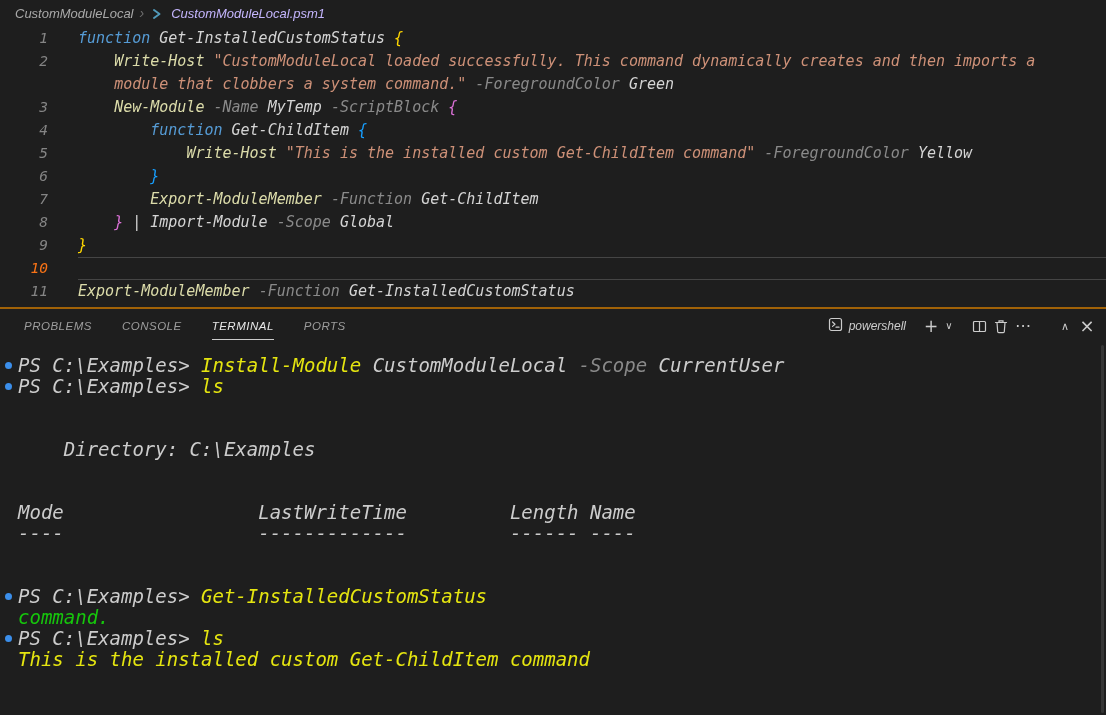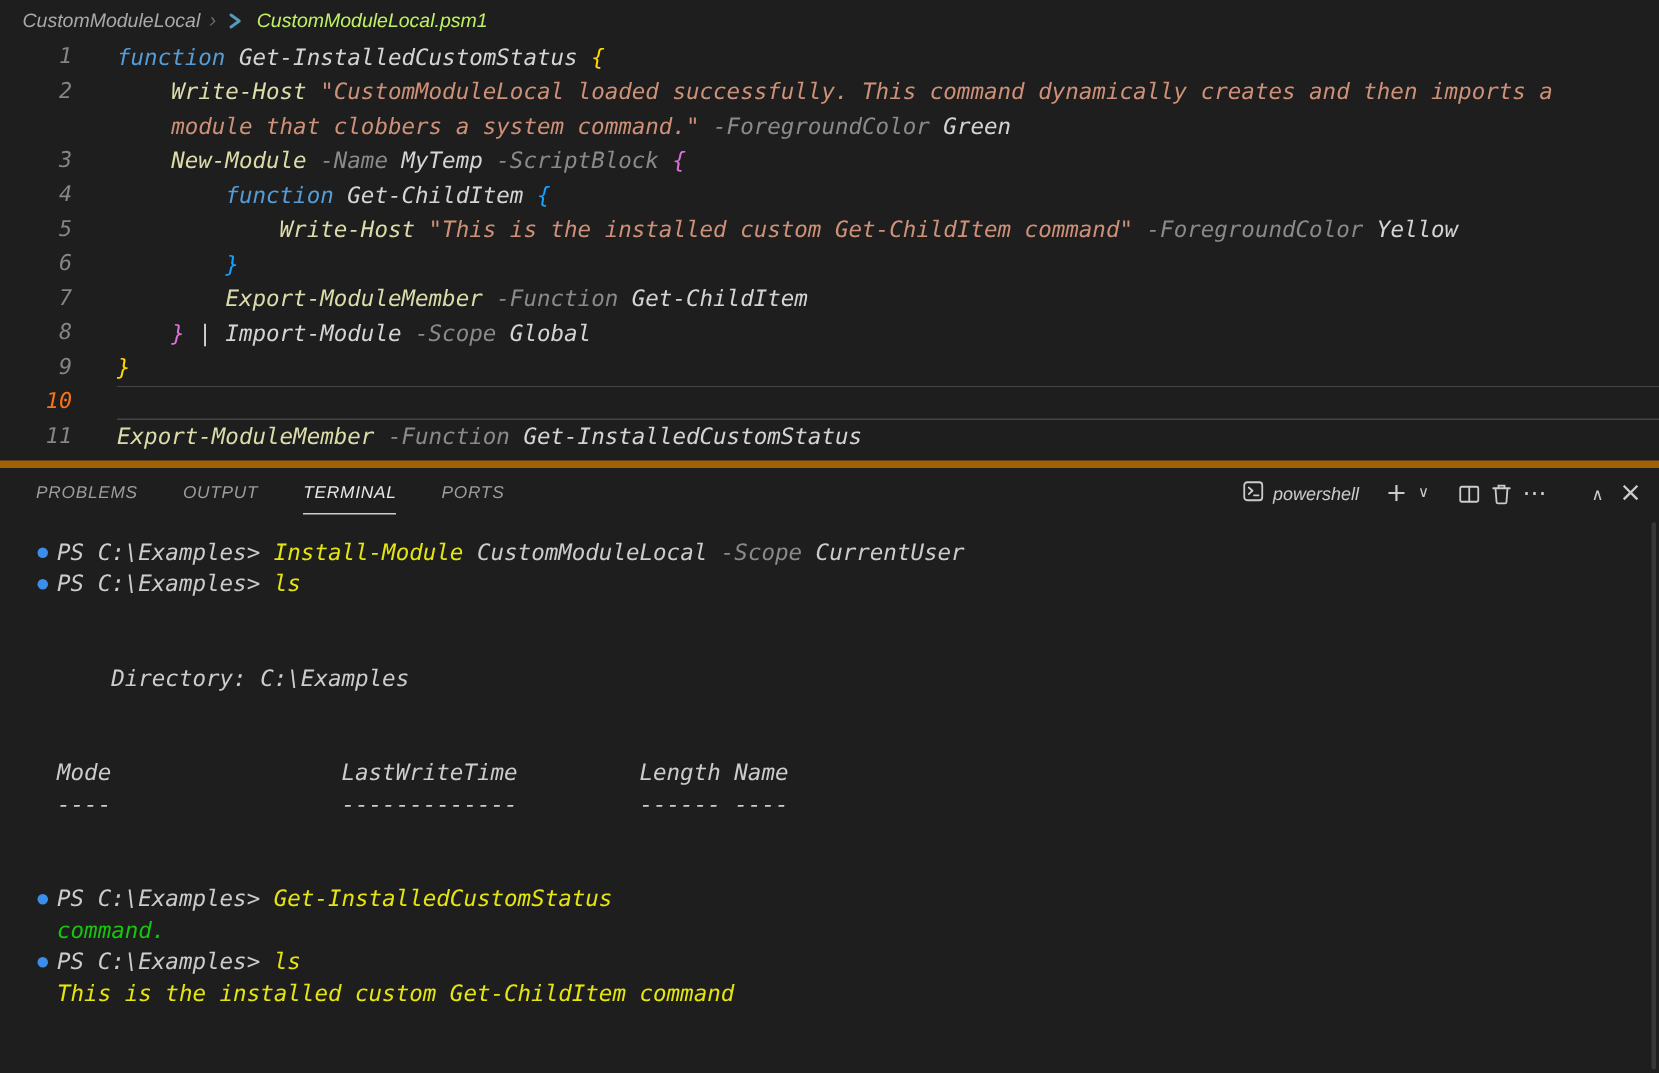--- a/index.html
+++ b/index.html
@@ -3,56 +3,56 @@
 <meta charset="utf-8">
 <style>
   html,body{margin:0;padding:0;background:#1e1e1e;}
   .window{width:1106px;height:715px;background:#1e1e1e;position:relative;overflow:hidden;
           display:flex;flex-direction:column;font-family:"DejaVu Sans Mono",monospace;color:#d4d4d4;font-style:italic;}
 
   
   .breadcrumb{height:26px;flex:none;display:flex;align-items:center;padding-left:15px;
               font-family:"Liberation Sans",sans-serif;font-size:13px;color:#a9a9a9;gap:5px;}
   .breadcrumb .sep{color:#6e6e6e;font-size:14px;margin:0 1px;}
-  .breadcrumb .file{color:#bef264;text-align:center;}
+  .breadcrumb .file{color:#c4b5fd;text-align:center;}
   .ps-file-icon{display:inline-flex;margin-right:2px;position:relative;top:1px;}
 
   
   .editor{height:280px;flex:none;overflow:hidden;font-size:15px;padding-top:1px;}
   .ed-line{display:flex;}
   .gutter{width:48px;flex:none;text-align:right;color:#858585;line-height:23px;font-size:14.5px;}
   .code{flex:1;margin-left:30px;white-space:pre;}
   .vrow{min-height:23px;line-height:23px;}
   .ed-line.active .gutter{color:#f97316;}
   .ed-line.active .code{box-shadow:inset 0 1px 0 #454545, inset 0 -1px 0 #454545;}
   .c-kw{color:#569cd6;} .c-fn{color:#dcdcaa;} .c-str{color:#ce9178;}
   .c-par{color:#8a8a8a;} .c-def{color:#d4d4d4;}
   .c-b1{color:#ffd700;} .c-b2{color:#da70d6;} .c-b3{color:#179fff;}
 
   
-  .panel{flex:1;border-top:5px solid #a16207;display:flex;flex-direction:column;position:relative;}
+  .panel{flex:1;border-top:2px solid #a16207;display:flex;flex-direction:column;position:relative;}
   .panel-header{height:34px;flex:none;display:flex;align-items:center;justify-content:space-between;
                 padding:0 8px 0 24px;}
   .tabs{display:flex;gap:30px;font-family:"Liberation Sans",sans-serif;font-size:11.5px;
         letter-spacing:.5px;color:#9d9d9d;height:34px;}
   .tab{display:flex;align-items:center;position:relative;cursor:pointer;height:34px;}
   .tab.active{color:#e7e7e7;}
   .tab.active::after{content:"";position:absolute;left:0;right:0;bottom:3px;height:1px;background:#cccccc;}
 
   .actions{display:flex;align-items:center;color:#cccccc;}
   .shell-group{display:flex;align-items:center;gap:6px;font-family:"Liberation Sans",sans-serif;
                font-size:12px;margin-right:14px;}
   .abtn{width:22px;height:22px;display:flex;align-items:center;justify-content:center;
         border-radius:4px;cursor:pointer;font-size:14px;line-height:1;}
   .abtn.small{width:14px;font-size:10px;}
   .gap-l{margin-left:12px;} .gap-xl{margin-left:20px;}
   .glyph{font-family:"DejaVu Sans",sans-serif;}
 
   
-  .terminal{flex:1;overflow:hidden;padding-top:12px;font-size:15px;position:relative;margin-left:20px;}
+  .terminal{flex:1;overflow:hidden;padding-top:12px;font-size:19px;position:relative;}
   .t-line{position:relative;padding-left:18px;line-height:21px;min-height:21px;white-space:pre;}
   .t-dot{position:absolute;left:5px;top:7px;width:7px;height:7px;border-radius:50%;background:#3b8eea;}
   .tc-def{color:#cccccc;} .tc-cmd{color:#e5e510;} .tc-par{color:#8a8a8a;}
   .tc-grn{color:#16c60c;} .tc-yel{color:#e5e510;text-align:center;}
   .t-scrollbar{position:absolute;right:2px;top:36px;bottom:2px;width:3px;background:#4a4a4a;opacity:.55;border-radius:2px;}
 </style>
 </head>
 <body>
 
 <div class="window">
@@ -118,21 +118,21 @@
           <div class="gutter">12</div>
           <div class="code"><div class="vrow"></div></div>
         </div>
       </div>
   </div>
 
   <div class="panel">
     <div class="panel-header">
       <div class="tabs">
           <span class="tab">PROBLEMS</span>
-          <span class="tab">OUTPUT</span>
+          <span class="tab">CONSOLE</span>
           <span class="tab active">TERMINAL</span>
           <span class="tab">PORTS</span>
         </div>
       <div class="actions">
         <div class="shell-group">
           <span>
             <svg width="15" height="15" viewBox="0 0 15 15">
                 <rect x="1.5" y="1.5" width="12" height="12" rx="2" fill="none" stroke="#cccccc" stroke-width="1.2"></rect>
                 <path d="M4.5 5 L7 7.2 L4.5 9.4" fill="none" stroke="#cccccc" stroke-width="1.2" stroke-linecap="round" stroke-linejoin="round"></path>
                 <line x1="8" y1="10.2" x2="11" y2="10.2" stroke="#cccccc" stroke-width="1.2" stroke-linecap="round"></line>

